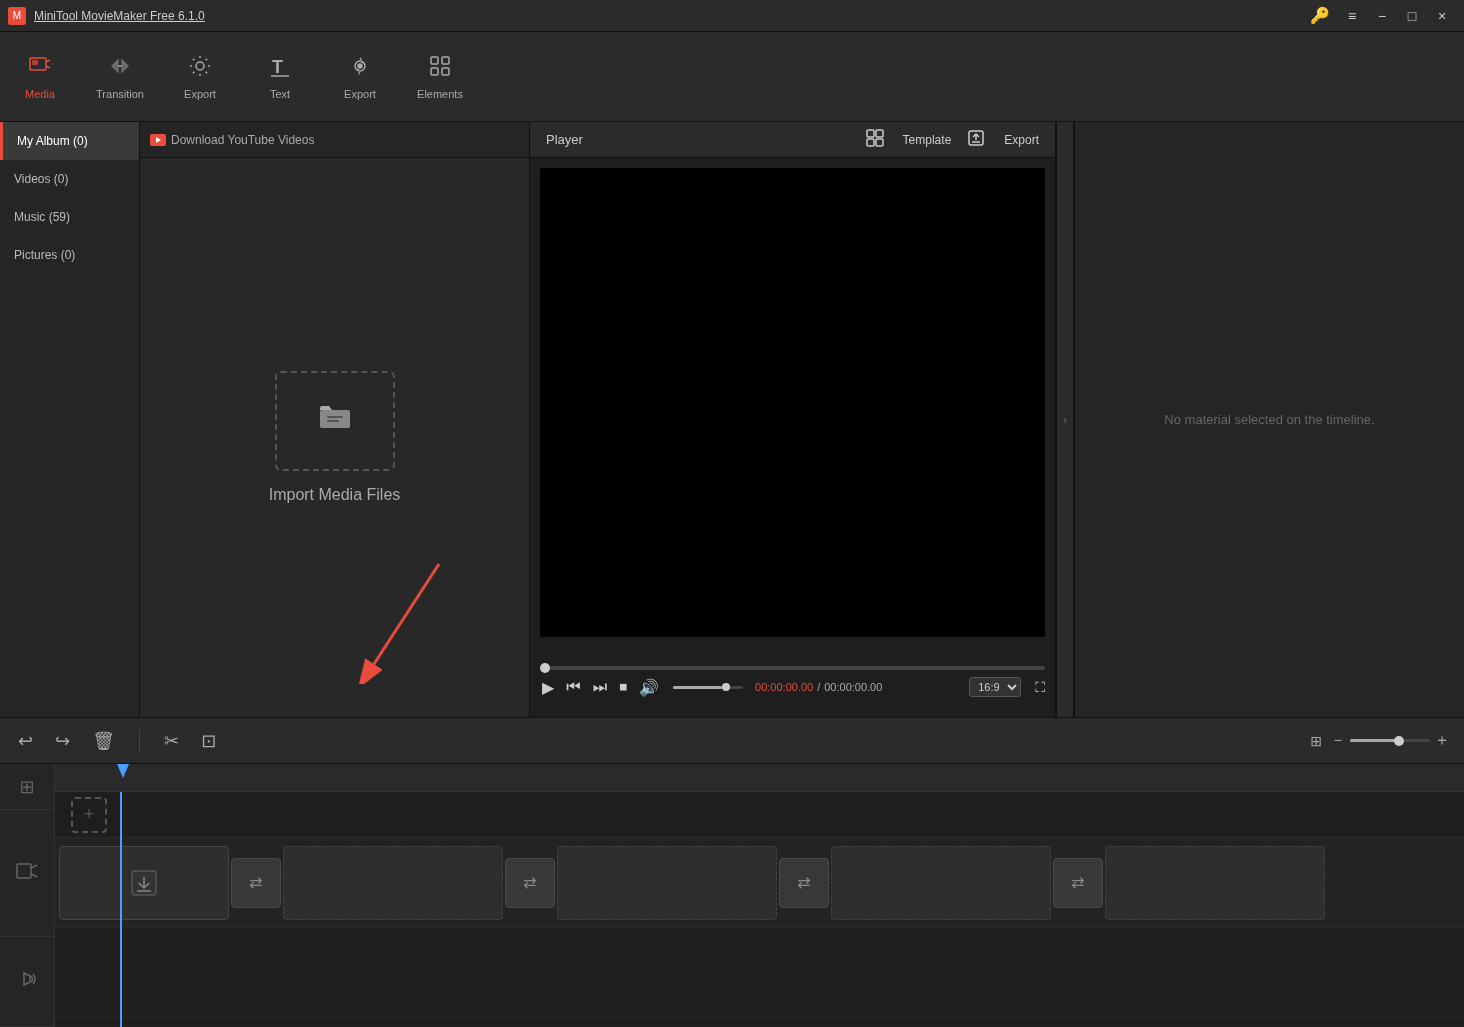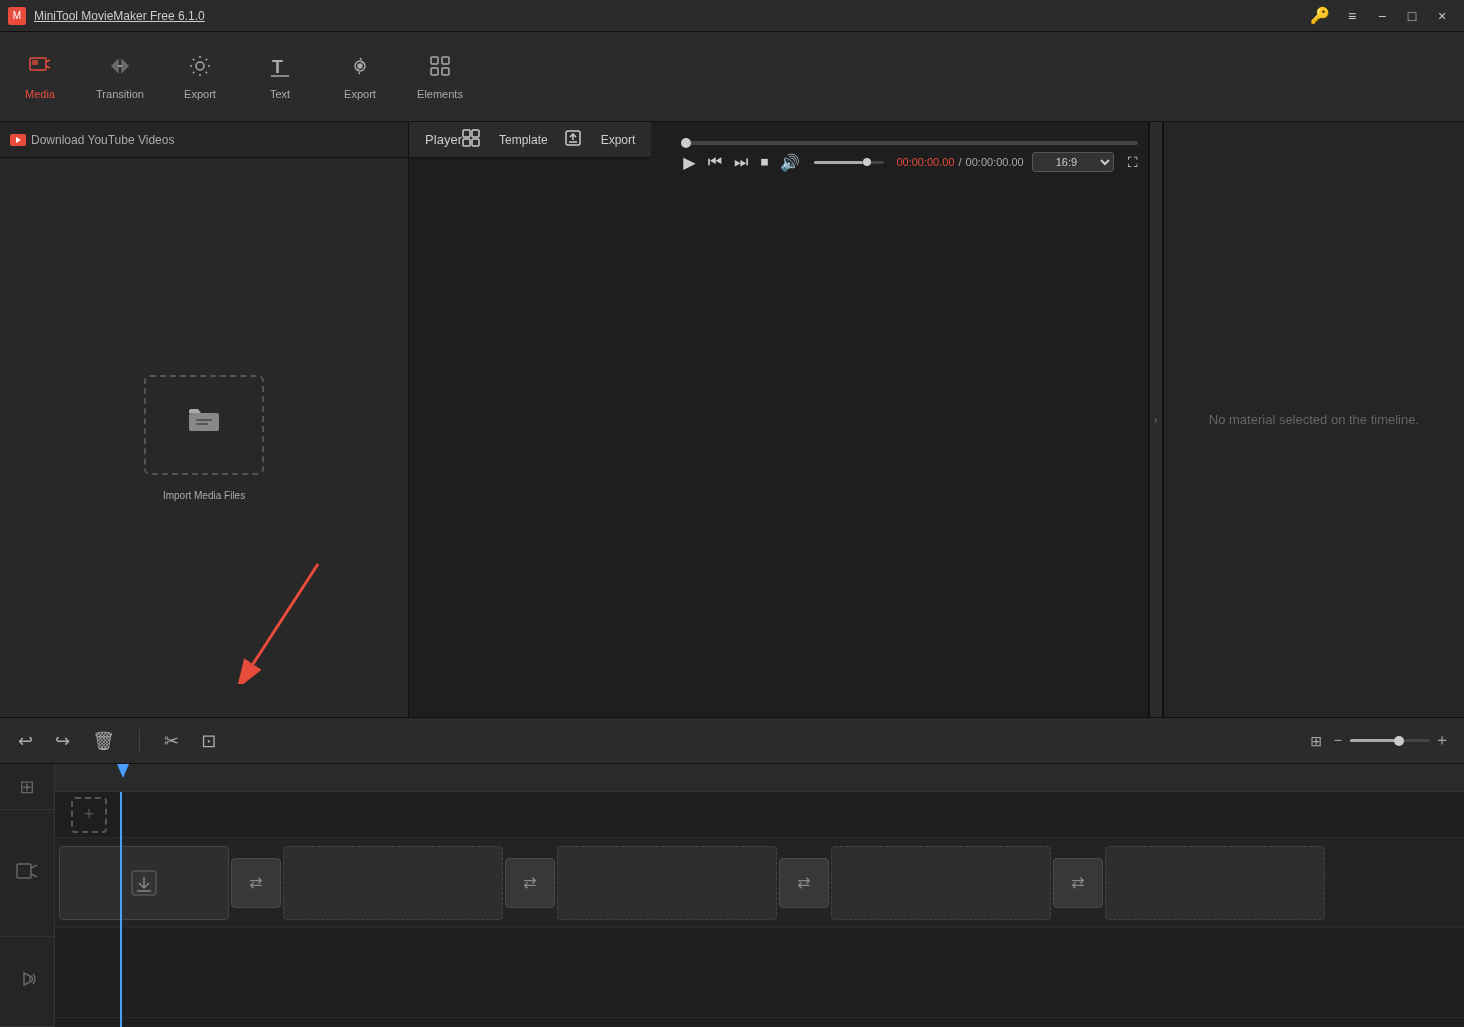--- a/index.html
+++ b/index.html
@@ -60,21 +60,21 @@
 
     #left-content-area { display: flex; flex: 1; overflow: hidden; }
     #media-content { flex: 1; background: #282828; display: flex; flex-direction: column; }
 
     .media-top-bar { height: 36px; display: flex; align-items: center; padding: 0 10px; background: #252525; border-bottom: 1px solid #111; gap: 8px; }
     .yt-btn { display: flex; align-items: center; gap: 5px; color: #aaa; font-size: 12px; cursor: pointer; }
 
     .media-drop-area { flex: 1; display: flex; flex-direction: column; align-items: center; justify-content: center; position: relative; }
     .drop-box { border: 2px dashed #555; border-radius: 6px; width: 120px; height: 100px; display: flex; flex-direction: column; align-items: center; justify-content: center; cursor: pointer; color: #aaa; }
     .drop-box-icon { font-size: 28px; margin-bottom: 4px; }
-    .import-label { font-size: 10px; color: #aaa; margin-top: 15px; }
+    .import-label { font-size: 16px; color: #aaa; margin-top: 15px; }
 
     
     .red-arrow { position: absolute; bottom: 80px; right: 120px; }
 
     
     #right-panel { flex: 1; display: flex; flex-direction: column; border-right: 1px solid #111; }
 
     #player-header { height: 36px; display: flex; align-items: center; padding: 0 16px; background: #2b2b2b; border-bottom: 1px solid #111; justify-content: space-between; }
     .player-label { font-size: 13px; color: #ccc; }
     .player-header-right { display: flex; gap: 16px; align-items: center; }
@@ -87,21 +87,21 @@
     .progress-fill { height: 100%; width: 0%; background: #e74c3c; border-radius: 2px; }
     .progress-handle { width: 10px; height: 10px; background: #ccc; border-radius: 50%; position: absolute; left: 0; top: -3px; }
     .controls-row { display: flex; align-items: center; gap: 8px; }
     .ctrl-btn { color: #ccc; cursor: pointer; font-size: 16px; padding: 2px; }
     .time-display { display: flex; gap: 4px; font-size: 11px; margin-left: 4px; }
     .time-current { color: #e74c3c; }
     .time-total { color: #aaa; }
     .volume-slider { flex: 0 0 70px; height: 3px; background: #444; border-radius: 2px; position: relative; cursor: pointer; margin-left: 4px; }
     .volume-fill { height: 100%; width: 70%; background: #aaa; border-radius: 2px; }
     .volume-handle { width: 8px; height: 8px; background: #ccc; border-radius: 50%; position: absolute; left: 70%; top: -2.5px; }
-    .aspect-select { background: #333; border: 1px solid #555; color: #ccc; font-size: 11px; padding: 2px 19px; border-radius: 3px; cursor: pointer; margin-left: auto; }
+    .aspect-select { background: #333; border: 1px solid #555; color: #ccc; font-size: 11px; padding: 2px 4px; border-radius: 3px; cursor: pointer; margin-left: auto; }
     .fullscreen-btn { color: #ccc; cursor: pointer; font-size: 14px; margin-left: 6px; }
 
     
     #info-panel { width: 390px; background: #252525; display: flex; align-items: center; justify-content: center; border-left: 1px solid #111; }
     #info-panel .no-material { font-size: 13px; color: #666; text-align: center; }
     #panel-toggle { width: 18px; background: #2b2b2b; display: flex; align-items: center; justify-content: center; cursor: pointer; border-left: 1px solid #111; border-right: 1px solid #111; }
 
     
     #timeline { height: 310px; background: #1e1e1e; border-top: 1px solid #111; display: flex; flex-direction: column; }
     #timeline-toolbar { height: 46px; background: #2b2b2b; display: flex; align-items: center; padding: 0 14px; gap: 14px; border-bottom: 1px solid #111; }
@@ -224,20 +224,34 @@
       </span>
       <span>Elements</span>
     </div>
   </div>
 
   <div id="content" style="height: calc(100% - 400px);">
 
     <div id="left-panel" style="display: flex; flex-direction: column;">
       <div id="left-content-area" style="flex:1;display:flex;overflow:hidden;">
 
+        <div id="left-sidebar">
+          <div class="sidebar-item active">
+            <span>My Album (0)</span>
+          </div>
+          <div class="sidebar-item">
+            <span>Videos (0)</span>
+          </div>
+          <div class="sidebar-item">
+            <span>Music (59)</span>
+          </div>
+          <div class="sidebar-item">
+            <span>Pictures (0)</span>
+          </div>
+        </div>
 
         <div id="media-content">
           <div class="media-top-bar">
             <div class="yt-btn">
               <svg width="16" height="12" viewBox="0 0 16 12" fill="none">
                 <rect x="0" y="0" width="16" height="12" rx="2" fill="#e74c3c"></rect>
                 <polygon points="6,3 6,9 11,6" fill="white"></polygon>
               </svg>
               <span>Download YouTube Videos</span>
             </div>
@@ -264,21 +278,21 @@
                   </marker>
                 </defs>
                 <line x1="80" y1="10" x2="15" y2="110" stroke="#e74c3c" stroke-width="3" marker-end="url(#arrowhead)"></line>
               </svg>
             </div>
           </div>
         </div>
       </div>
     </div>
 
-    <div id="right-panel" style="flex: 1 1 0%; display: flex; flex-direction: row;">
+    <div id="right-panel" style="flex: 1 1 0%; display: flex; flex-direction: column;">
       <div id="player-header">
         <span class="player-label">Player</span>
         <div class="player-header-right">
           <div class="header-btn">
             <span>
               <svg width="18" height="18" viewBox="0 0 18 18" fill="none" stroke="currentColor" stroke-width="1.5">
                 <rect x="1" y="1" width="7" height="7" rx="1"></rect>
                 <rect x="10" y="1" width="7" height="7" rx="1"></rect>
                 <rect x="1" y="10" width="7" height="7" rx="1"></rect>
                 <rect x="10" y="10" width="7" height="7" rx="1"></rect>

